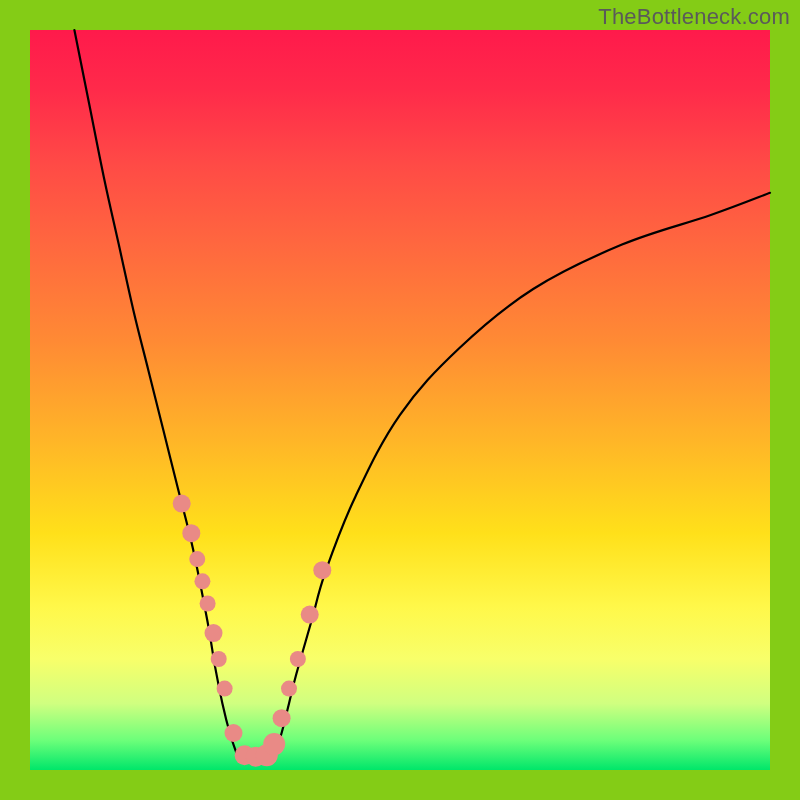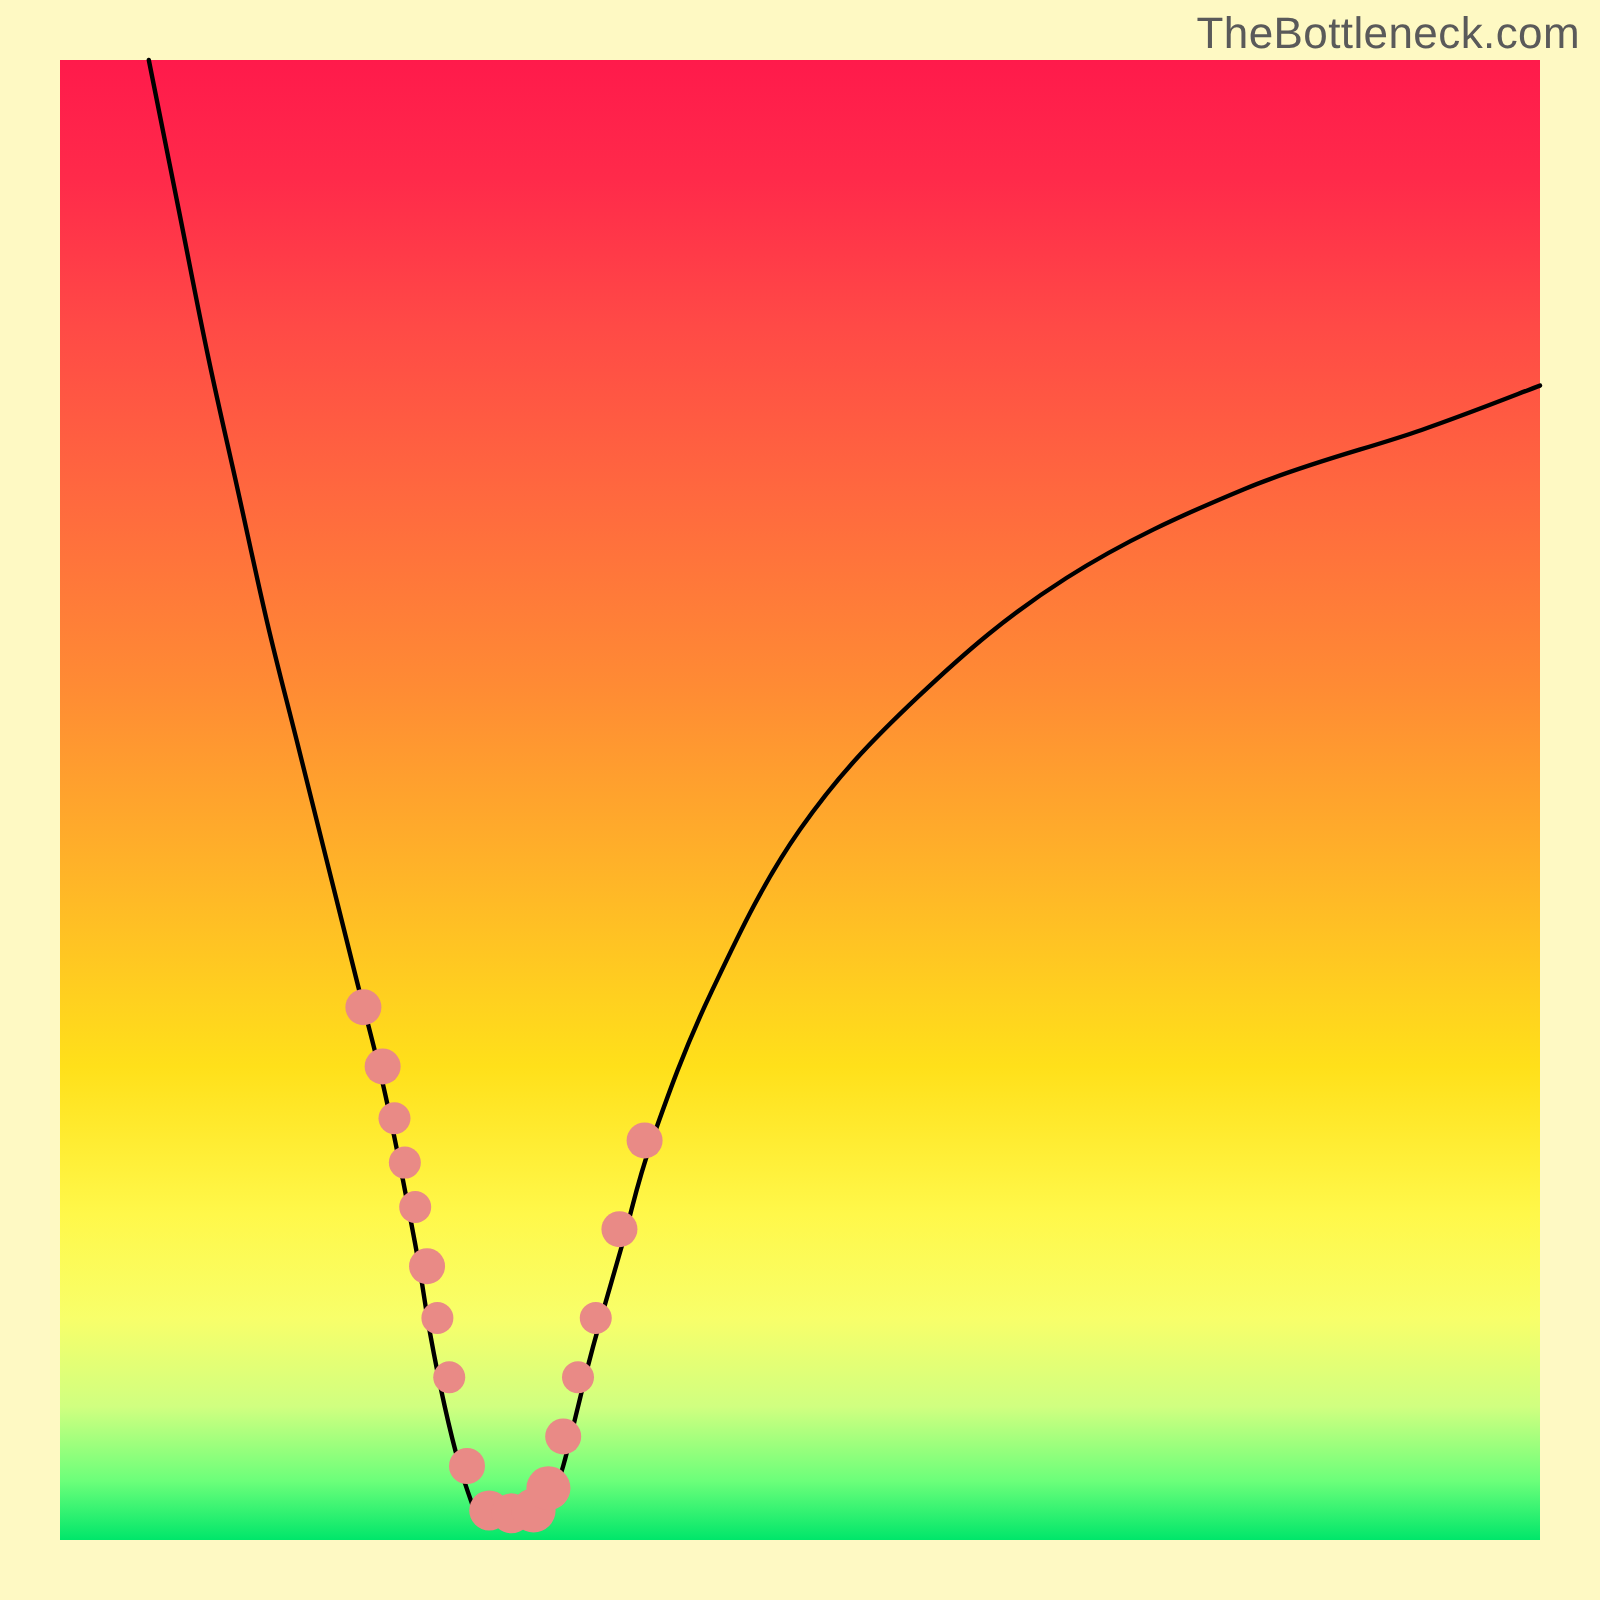--- a/index.html
+++ b/index.html
@@ -10,21 +10,21 @@
     overflow: hidden;
     background: #000;
     font-family: Arial, Helvetica, sans-serif;
   }
   .frame {
     position: absolute;
     left: 0;
     top: 0;
     width: 800px;
     height: 800px;
-    background: #fef9c3;
+    background: #84cc16;
   }
   .plot-area {
     position: absolute;
     left: 30px;
     top: 30px;
     width: 740px;
     height: 740px;
     
     background: linear-gradient(
       to bottom,

